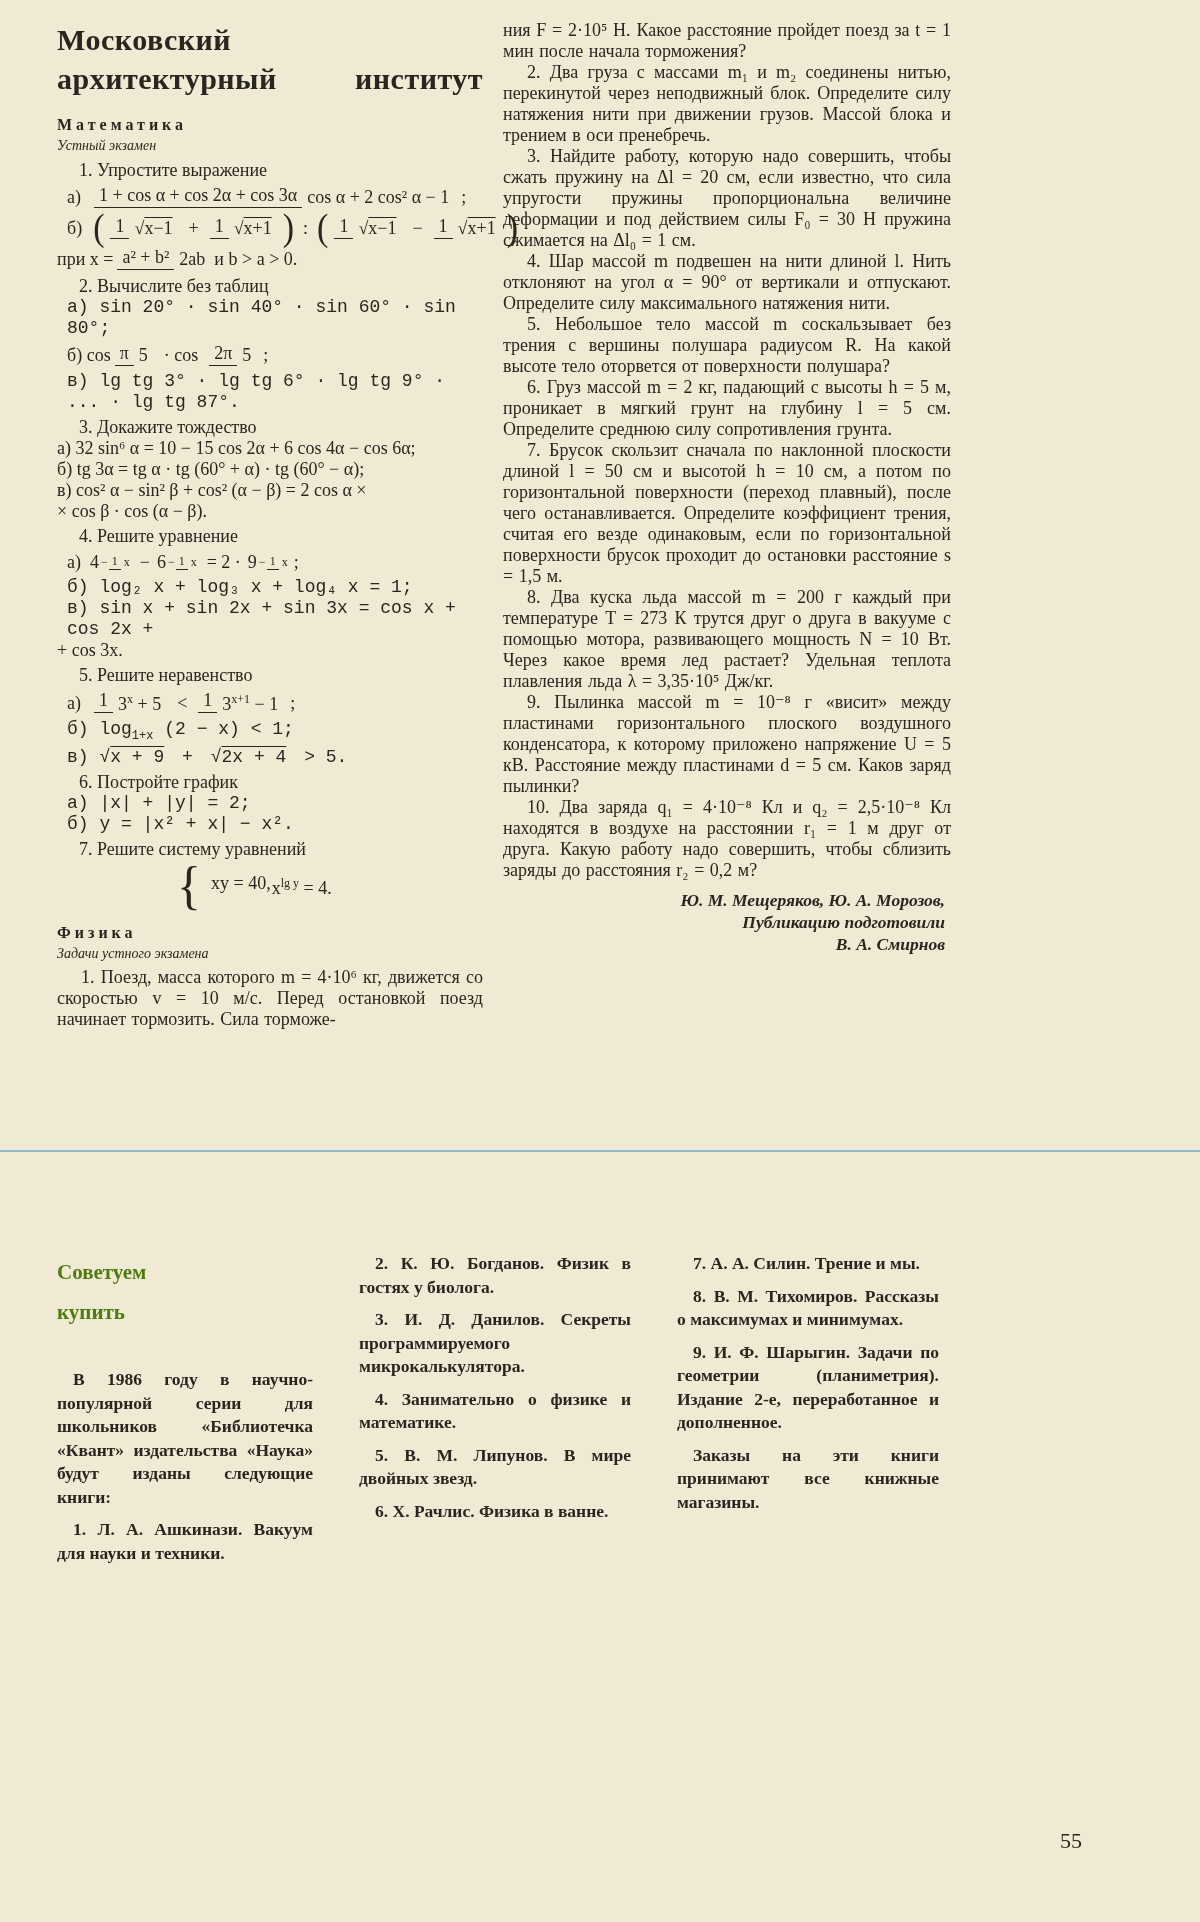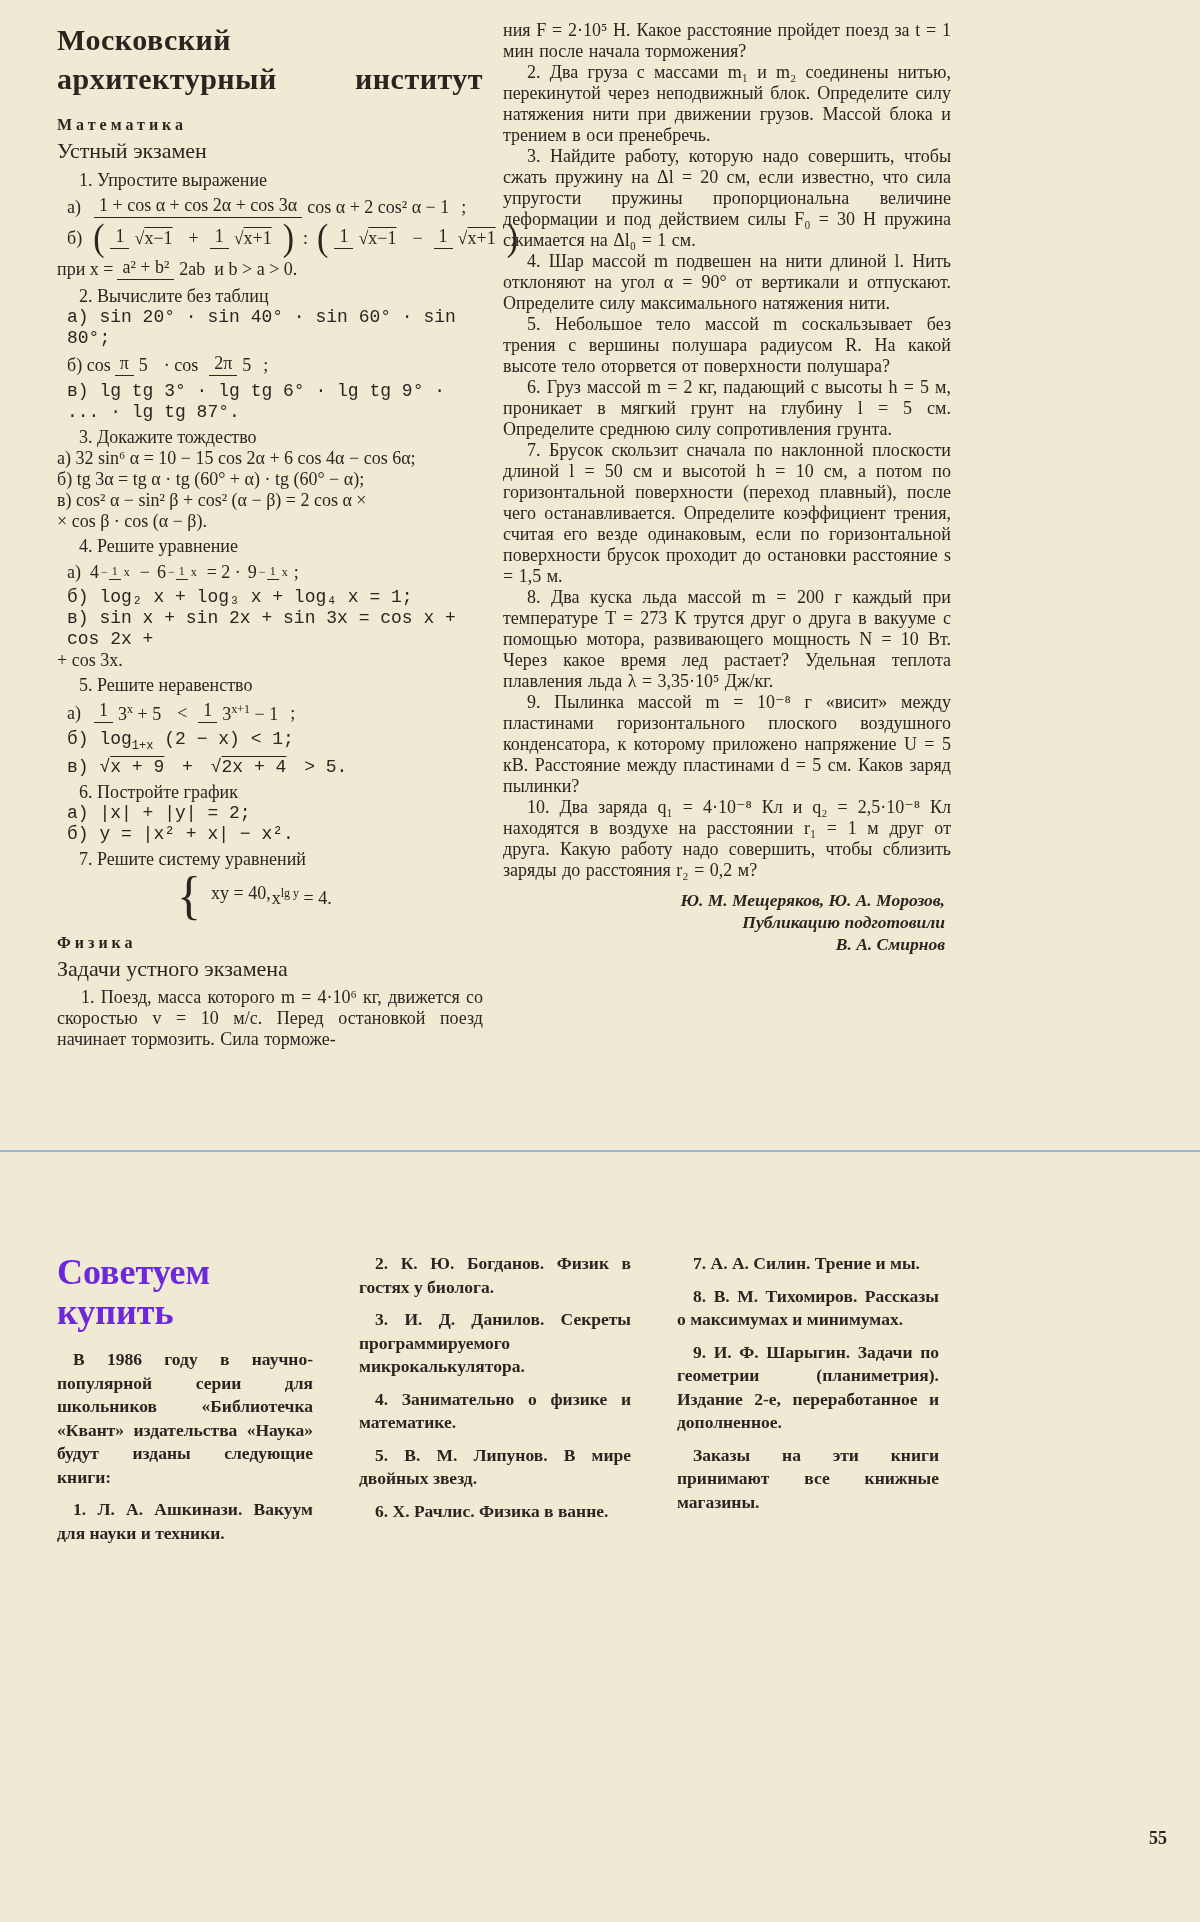--- a/index.html
+++ b/index.html
@@ -13,21 +13,21 @@
     overflow:hidden;
   }
   .top { position:absolute; left:57px; top:20px; width:902px; display:flex; gap:20px; }
   .colL { width:426px; }
   .colR { width:448px; }
 
   .title { font-size:30px; font-weight:bold; line-height:39px; letter-spacing:0.5px; }
   .title .t2 { display:flex; justify-content:space-between; }
 
   .shead { font-weight:bold; font-size:16px; letter-spacing:4px; margin-top:18px; }
-  .ihead { font-size:22px; margin-top:4px; margin-bottom:5px; }
+  .ihead { font-style:italic; font-size:14px; margin-top:4px; margin-bottom:5px; }
 
   .pline { font-size:18px; line-height:21px; }
   .ptitle { text-indent:22px; margin-top:3px; font-size:18px; line-height:22px; }
   .plain { padding-left:10px;font-family:Liberation Mono, monospace; }
 
   .jpara { font-size:18px; line-height:21px; text-align:justify; text-indent:24px; hyphens:auto; word-spacing:1px; }
   .noindent { text-indent:0; }
 
   
   .fline { display:flex; align-items:center; font-size:18px; margin:5px 0 5px 10px; line-height:20px; flex-wrap:nowrap; }
@@ -54,24 +54,24 @@
 
   .system { margin-left:120px; margin-top:4px; }
   .brace { font-size:50px; font-weight:300; line-height:0.85; margin-right:10px; transform:scaleY(1.05); display:inline-block; }
   .syslines { display:inline-flex; align-items:flex-start; gap:1px; }
 
   .credits { margin-top:8px; text-align:right; font-style:italic; font-weight:bold; font-size:17.5px; line-height:22px; padding-right:6px; }
 
   .divider { position:absolute; left:0; top:1150px; width:1200px; height:2px; background:#94b9cb; }
 
   .bottom { position:absolute; left:57px; top:1252px; width:902px; display:grid; grid-template-columns:256px 272px 262px; column-gap:46px; }
-  .advtitle { color:#6d28d9; font-size:36px; font-weight:bold; line-height:40px; margin-bottom:16px; }
+  .advtitle { color:#4d7c0f; font-size:21px; font-weight:bold; line-height:40px; margin-bottom:36px; }
   .bpara { font-size:17.5px; line-height:23.5px; font-weight:600; text-align:justify; text-indent:16px; hyphens:auto; margin-bottom:9px; }
 
-  .pagenum { position:absolute; left:1149px; top:1828px; font-size:18px; font-weight:bold; }
+  .pagenum { position:absolute; left:1060px; top:1828px; font-size:22px; font-weight:normal; }
 </style>
 </head>
 <body>
 
 <div class="top">
 
   <div class="colL">
     <div class="title">
       <div>Московский</div>
       <div class="t2">

